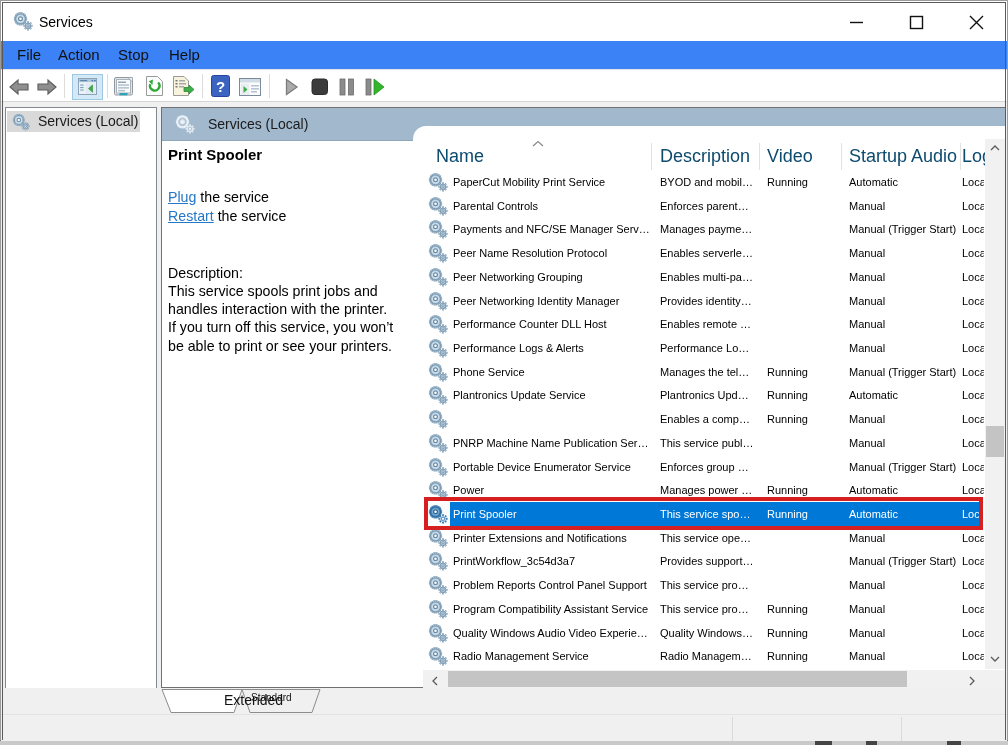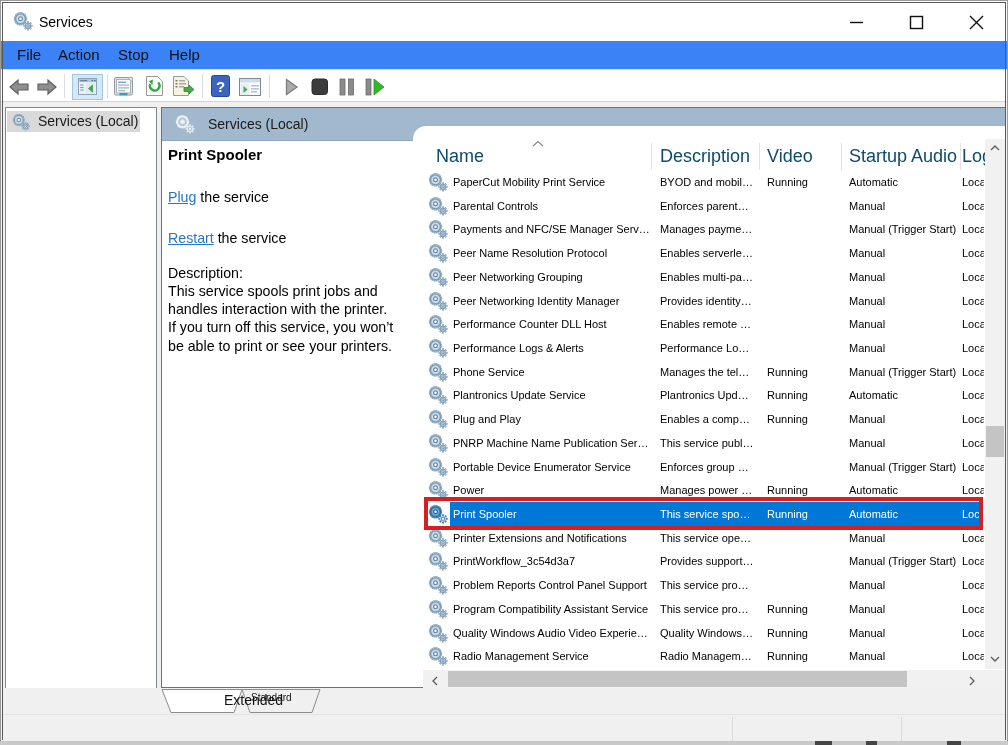--- a/index.html
+++ b/index.html
@@ -16,21 +16,21 @@
 #treesel { position:absolute; left:1px; top:3px; width:133px; height:21px; background:#d9d9d9; }
 #tree .txt { position:absolute; left:32px; top:5px; font-size:14px; color:#1a1a1a; }
 #main { position:absolute; left:160px; top:106px; width:845px; height:581px; background:#fff; border:1px solid #707070; overflow:hidden; }
 #band { position:absolute; left:0; top:0; width:100%; height:33px; background:#a2b8cd; border-bottom:1px solid #8fa7bd; }
 #band .txt { position:absolute; left:46px; top:8px; font-size:14px; color:#1a1a1a; }
 #sheet { position:absolute; left:251px; top:18px; width:592px; height:561px; background:#fff; border-radius:13px 0 0 0; }
 #desc { position:absolute; left:0; top:33px; width:251px; height:546px; background:#fff; font-size:14.2px; color:#000; }
 #desc b { position:absolute; left:6px; top:5px; font-size:15px; font-weight:bold; }
 .lnk { color:#2577c8; text-decoration:underline; }
 #desc .l1 { position:absolute; left:6px; top:48px; }
-#desc .l2 { position:absolute; left:6px; top:67px;margin-top:22px; }
+#desc .l2 { position:absolute; left:6px; top:67px; }
 #desc .para { position:absolute; left:6px; top:123px; width:250px; line-height:18.15px; white-space:nowrap; }
 .hdr { position:absolute; top:145px; font-size:18px; color:#0c4a6e; white-space:nowrap; }
 .hsep { position:absolute; top:142px; width:1px; height:27px; background:#e2e2e2; }
 .row { position:absolute; left:422px; width:561px; height:24px; font-size:11px; color:#000; }
 .row .c { position:absolute; top:0; line-height:22px; height:24px; white-space:nowrap; overflow:hidden; }
 .row .gi { position:absolute; left:5px; top:1px; }
 .name { left:30px; width:197px; text-overflow:ellipsis; }
 .dsc { left:237px; width:94px; text-overflow:ellipsis; }
 .stat { left:344px; width:70px; }
 .stty { left:426px; width:108px; text-overflow:ellipsis; }
@@ -289,21 +289,20 @@
 <div class="c name">Plantronics Update Service</div>
         <div class="c dsc">Plantronics Update Service</div>
         <div class="c stat">Running</div>
         <div class="c stty">Automatic</div>
         <div class="c logc">Local Syste</div>
 </div>
 <div class="row" style="top:407px">
 <svg class="gi" width="21" height="20" viewBox="0 0 21 20">
           <use href="#gear"></use>
         </svg>
-<div class="c name">Plug and Play</div>
         <div class="c dsc">Enables a computer to recognize and adapt to hardware</div>
         <div class="c stat">Running</div>
         <div class="c stty">Manual</div>
         <div class="c logc">Local Syste</div>
 </div>
 <div class="row" style="top:431px">
 <svg class="gi" width="21" height="20" viewBox="0 0 21 20">
           <use href="#gear"></use>
         </svg>
 <div class="c name">PNRP Machine Name Publication Service</div>

